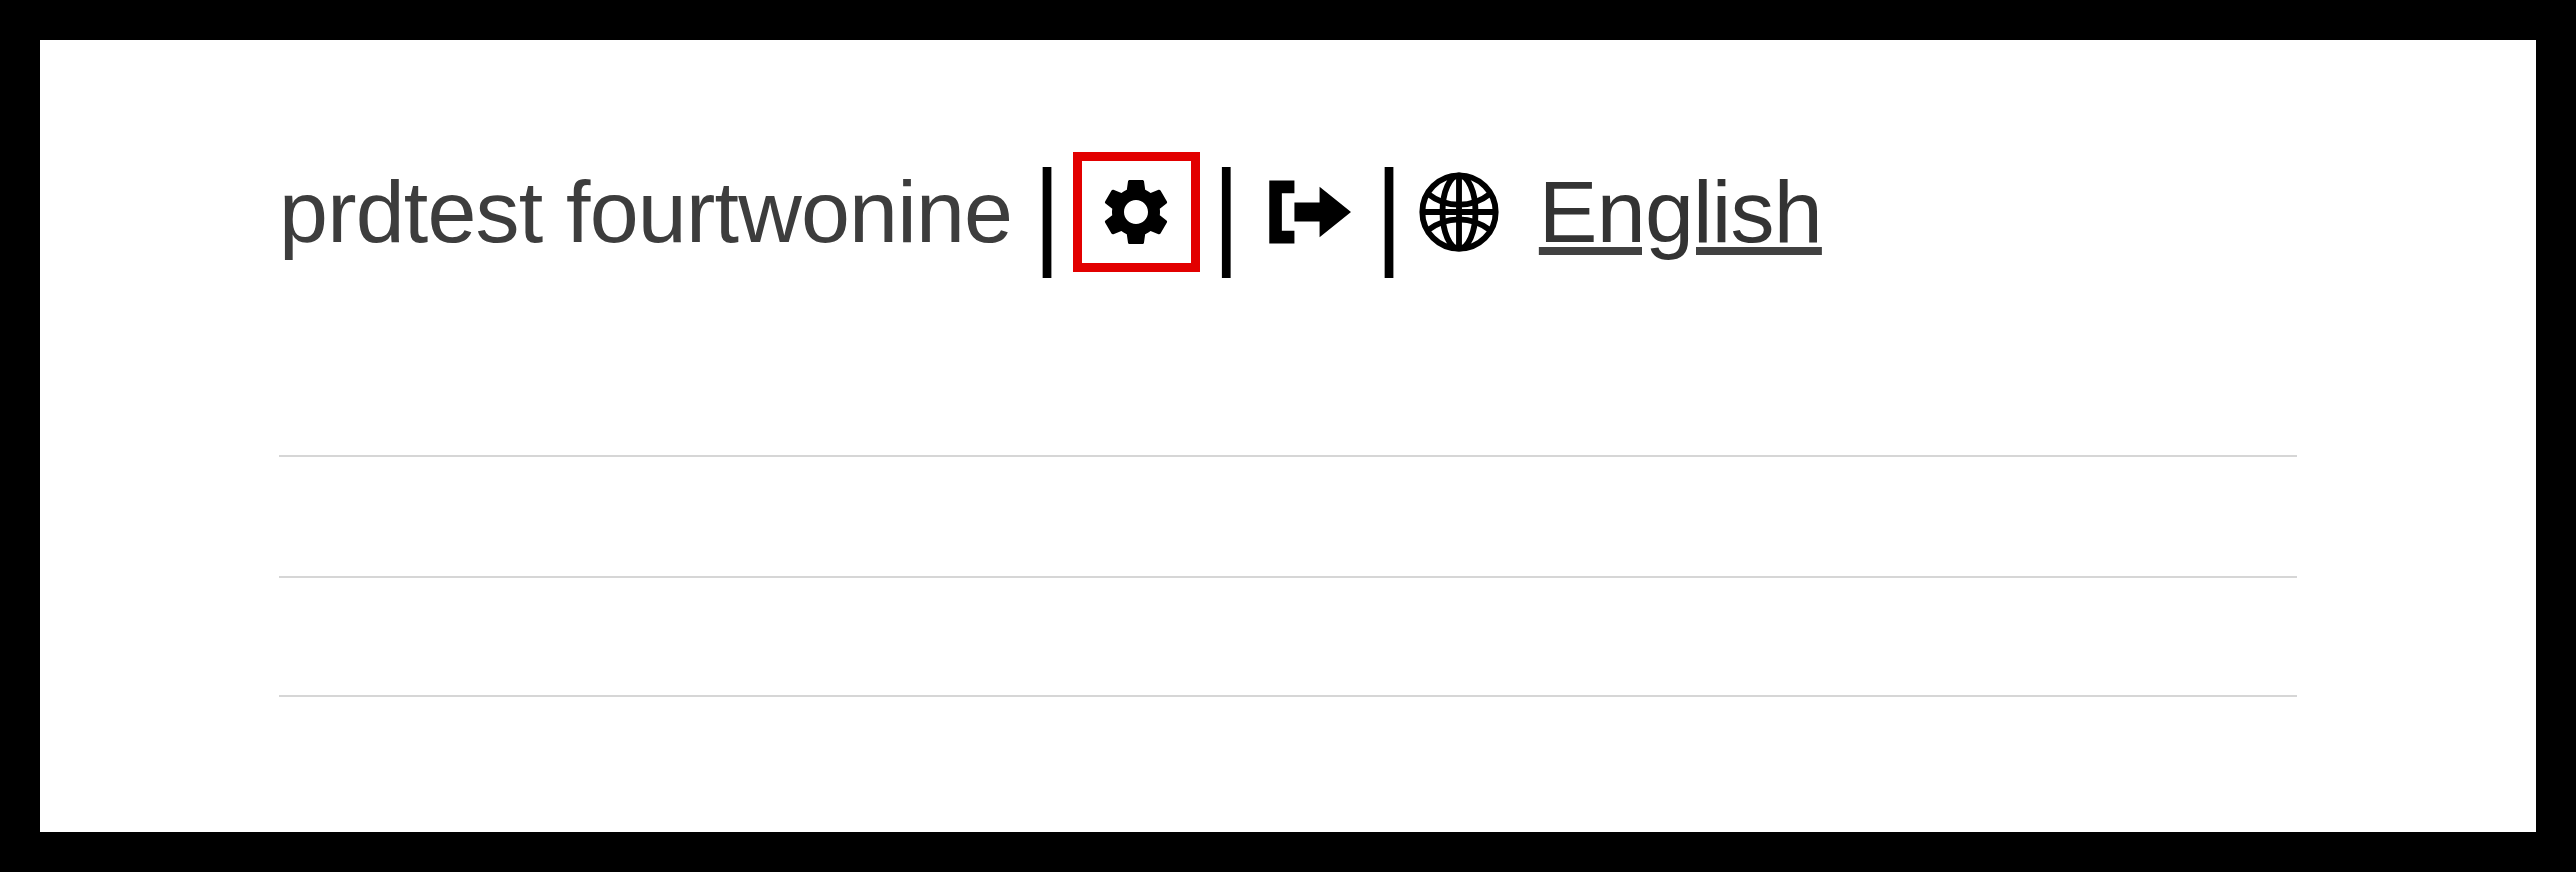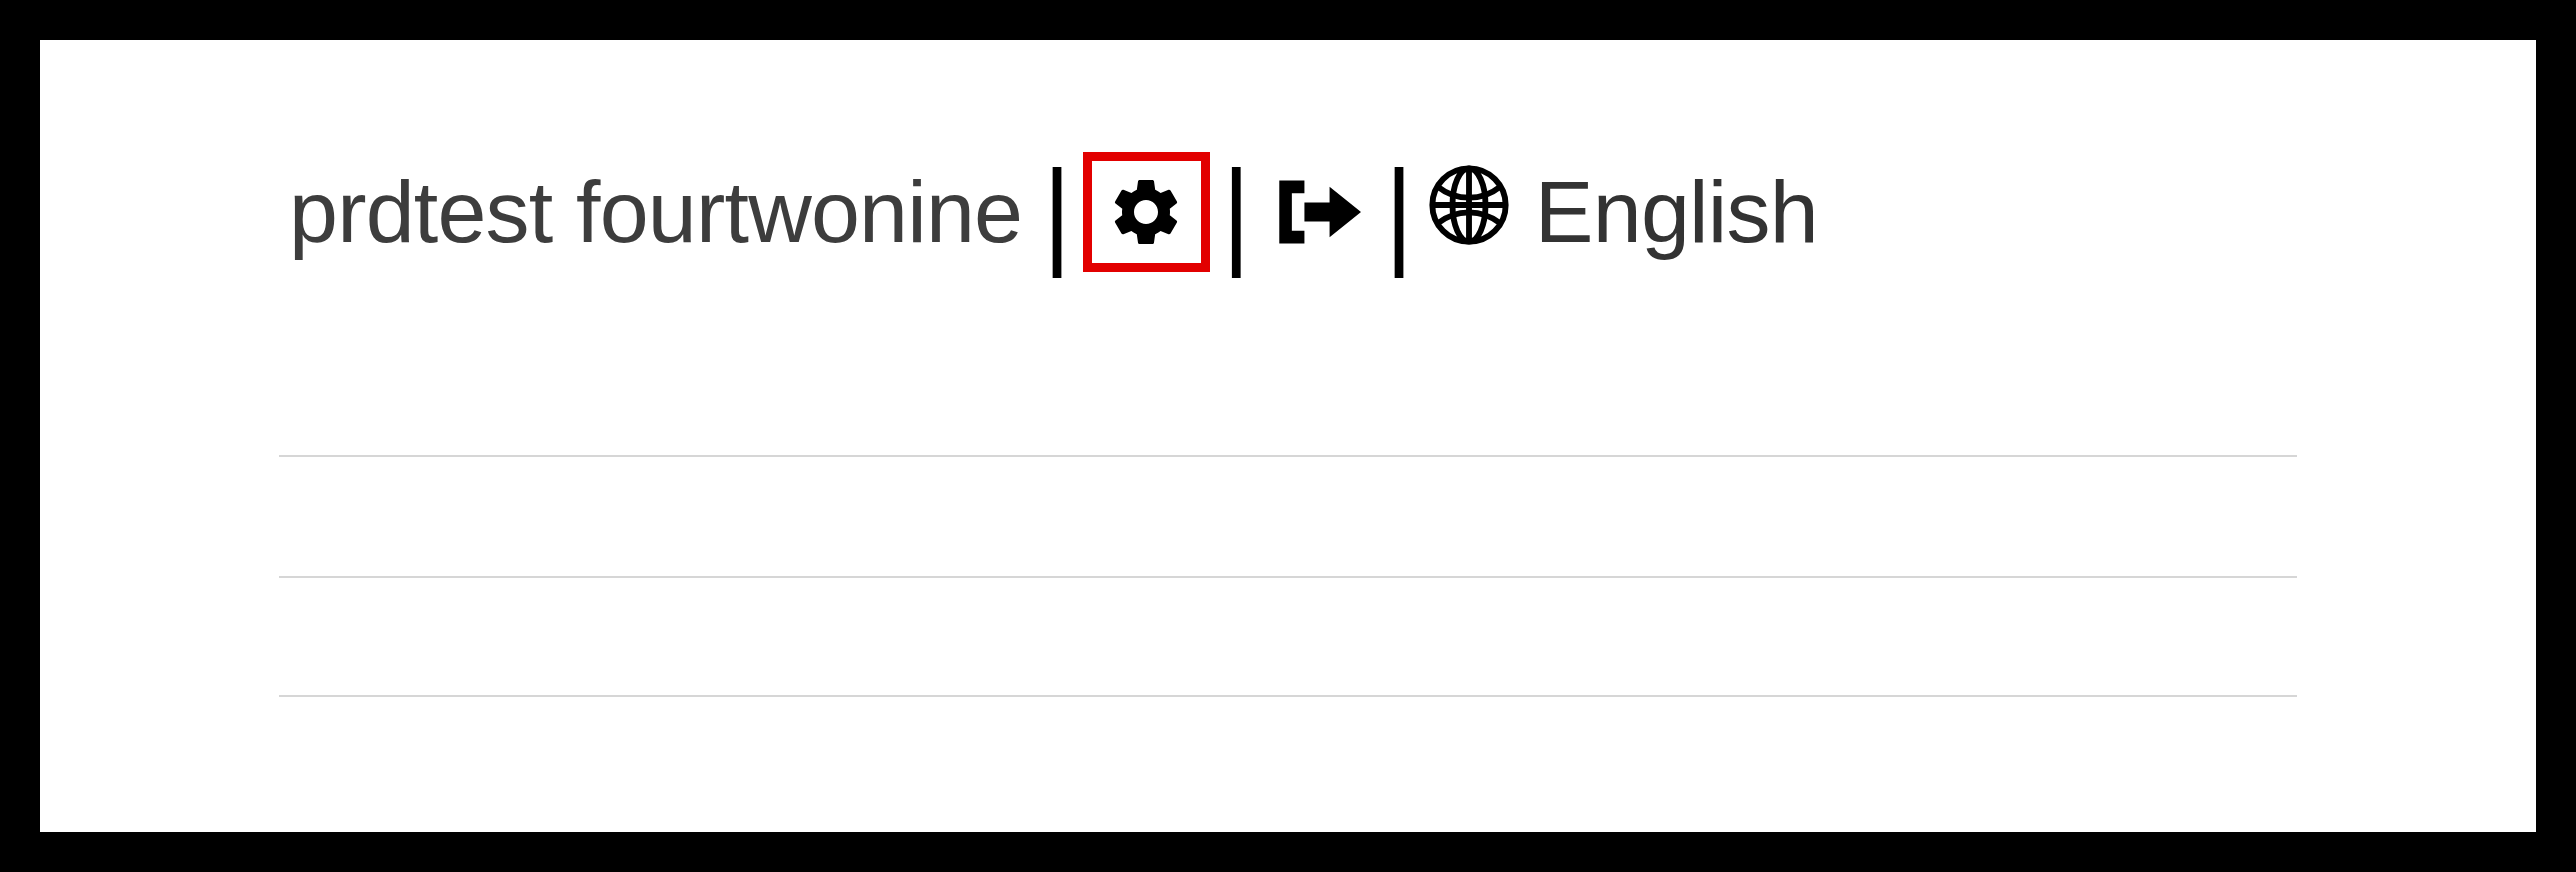--- a/index.html
+++ b/index.html
@@ -21,21 +21,20 @@
       padding: 112px 239px 0 239px;
     }
     .header-row {
       display: flex;
       align-items: center;
       gap: 14.3px;
       font-size: 88px;
       color: #414141;
       font-weight: 400;
       letter-spacing: -0.8px;
-      margin-left: 10px;
     }
     .username {
       color: #3d3d3d;
       padding-right: 8px;
     }
     .sep {
       font-size: 108px;
       color: #000;
       font-weight: 300;
       line-height: 1;
@@ -63,21 +62,23 @@
       height: 80px;
       display: block;
     }
     .globe-icon svg {
       width: 88px;
       height: 88px;
       display: block;
     }
     .lang-group {
       display: inline-flex;
-      gap: 22px;
+      align-items: center;
+      gap: 36px;
+      text-decoration: underline;
     }
     .lang-text {
       color: #333;
     }
     .rows {
       margin-top: 183px;
     }
     .row {
       height: 121px;
       border-top: 2.4px solid #d6d6d6;

